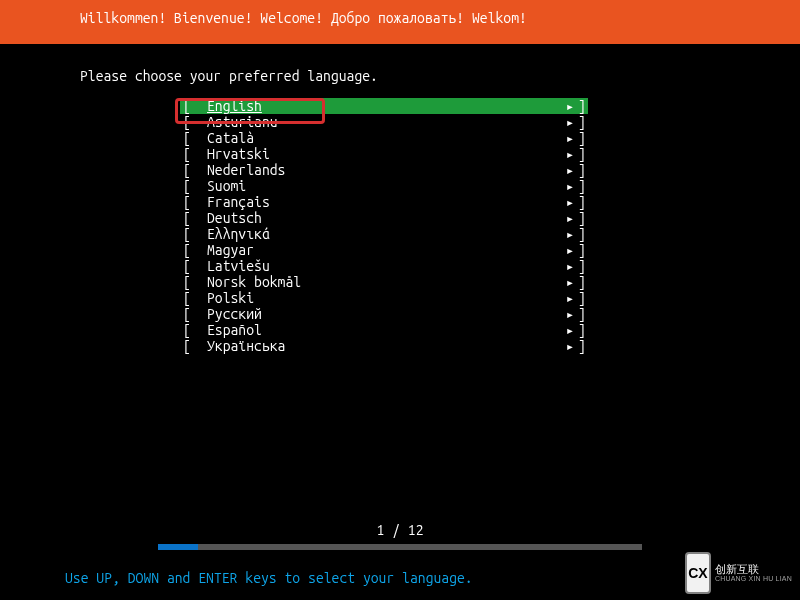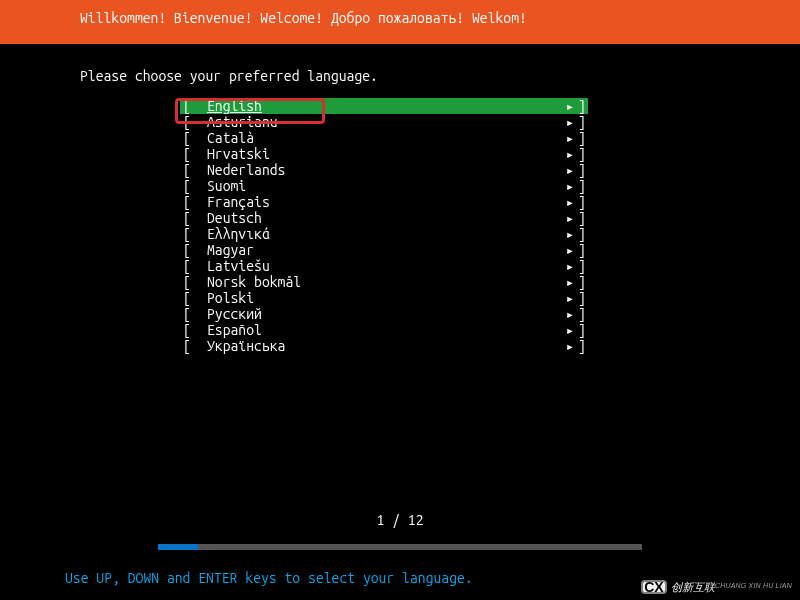--- a/index.html
+++ b/index.html
@@ -53,21 +53,21 @@
       pointer-events: none;
     }
     .progress-area {
       position: absolute;
       bottom: 50px;
       left: 0; right: 0;
     }
     .progress-label {
       text-align: center;
       color: #fff;
-      margin-bottom: 16px;
+      margin-bottom: 6px;
       font-size: 14px;
     }
     .progress-bar {
       height: 6px;
       background: #555;
       margin: 0 158px 0 158px;
       display: flex;
     }
     .progress-fill {
       background: #0a73c9;
@@ -82,31 +82,31 @@
     .watermark {
       position: absolute;
       right: 8px;
       bottom: 6px;
       display: flex;
       align-items: center;
       gap: 4px;
       opacity: 0.95;
     }
     .wm-logo {
-      width: 26px; height: 14px;
+      width: 26px; height: 42px;
       border: 2px solid #888;
       border-radius: 4px;
       background: #fff;
       color: #000;
       font-weight: bold;
       font-size: 14px;
       display:flex; align-items:center; justify-content:center;
       font-family: Arial, sans-serif;
     }
-    .wm-text { display:flex; flex-direction:row; line-height:1; font-family: Arial,sans-serif; font-style: italic; }
+    .wm-text { display:flex; flex-direction:column; line-height:1; font-family: Arial,sans-serif; }
     .wm-cn { font-size: 11px; color:#fff; }
     .wm-en { font-size: 7px; color:#aaa; letter-spacing:0.2px;}
   </style>
 </head>
 <body>
 
 <div class="header">
   <span>Willkommen! Bienvenue! Welcome! Добро пожаловать! Welkom!</span>
 </div>
 

